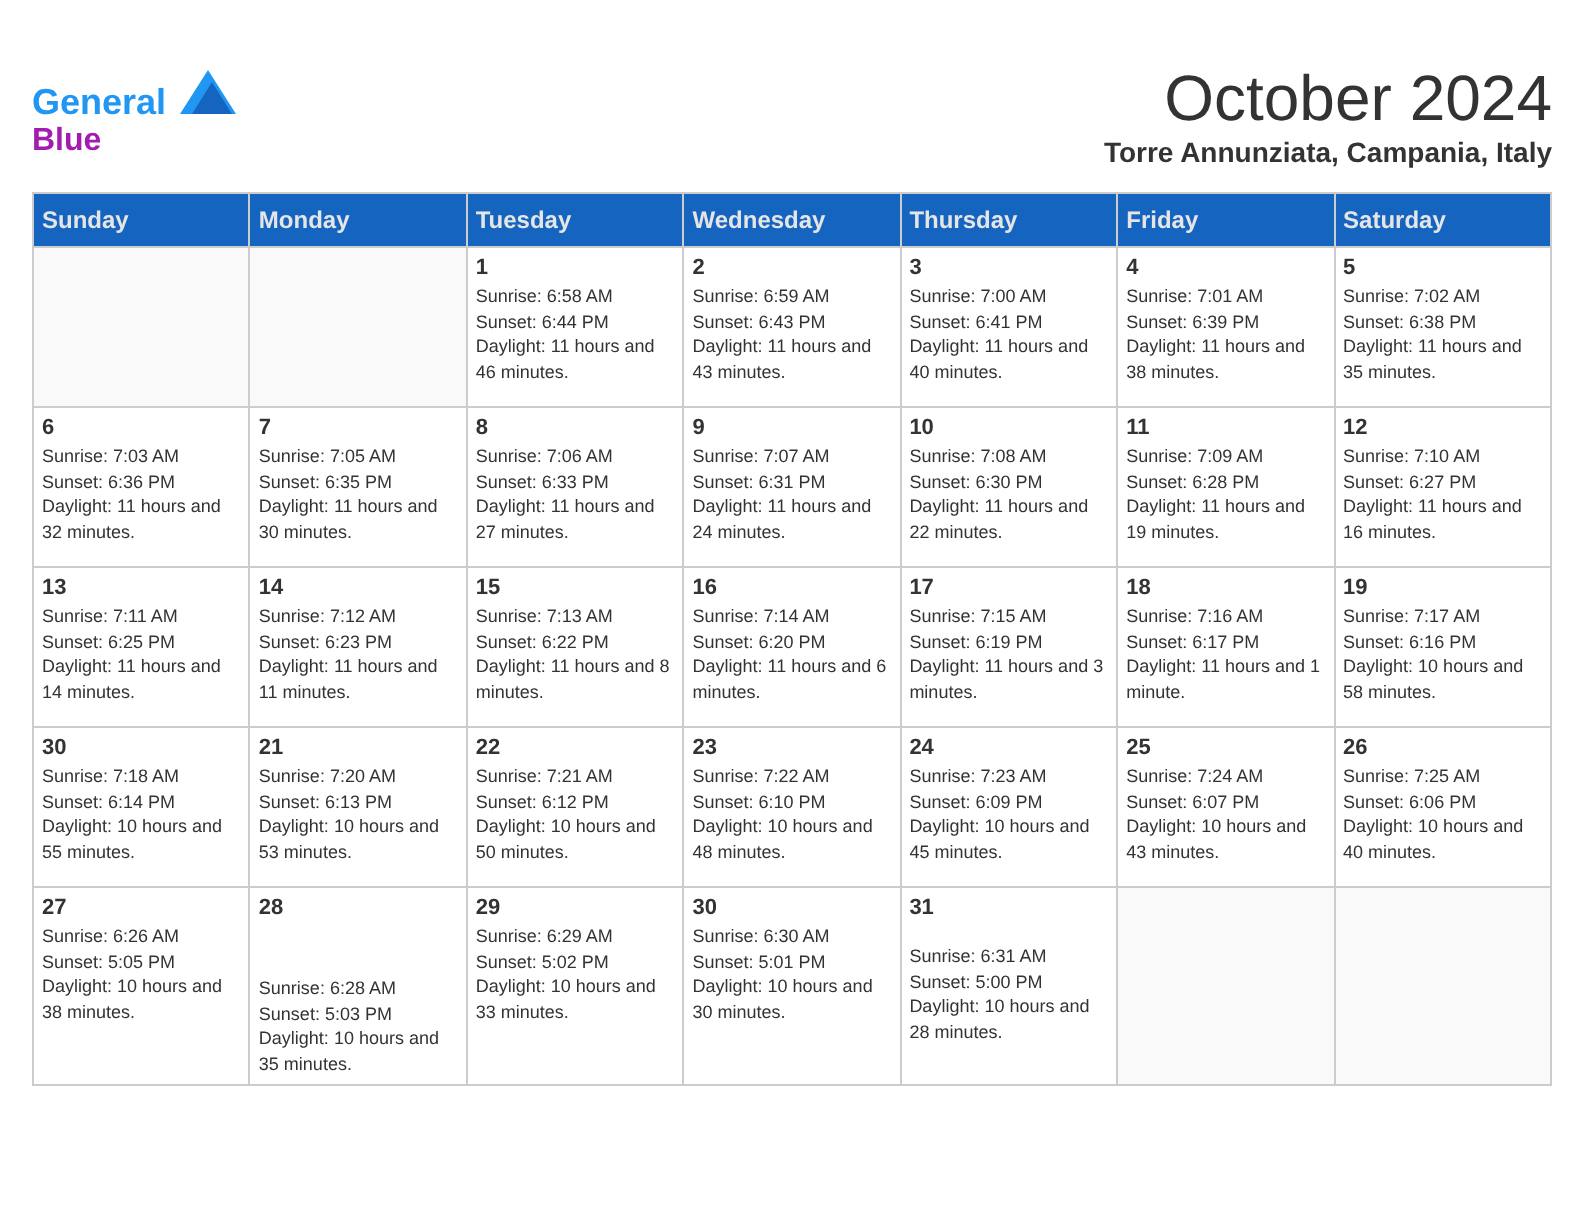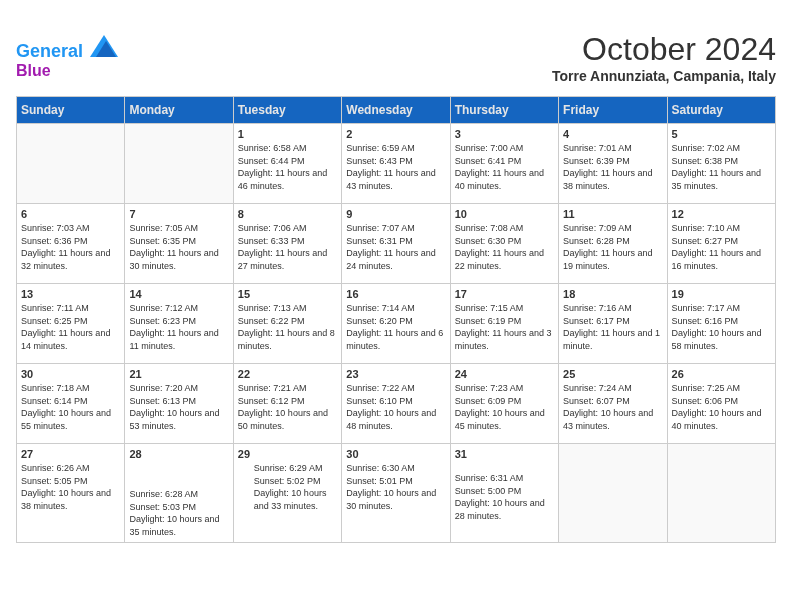--- a/index.html
+++ b/index.html
@@ -295,21 +295,21 @@
 Daylight: 10 hours and 38 minutes.</div>
         </td>
         <td>
           <span class="day-num">28</span>
           <div class="cell-text" style="white-space: pre-line; margin-top: 28px;">Sunrise: 6:28 AM
 Sunset: 5:03 PM
 Daylight: 10 hours and 35 minutes.</div>
         </td>
         <td>
           <span class="day-num">29</span>
-          <div class="cell-text" style="white-space: pre-line; margin-left: 16px;">Sunrise: 6:29 AM
+          <div class="cell-text" style="white-space: pre-line;">Sunrise: 6:29 AM
 Sunset: 5:02 PM
 Daylight: 10 hours and 33 minutes.</div>
         </td>
         <td>
           <span class="day-num">30</span>
           <div class="cell-text" style="white-space: pre-line;">Sunrise: 6:30 AM
 Sunset: 5:01 PM
 Daylight: 10 hours and 30 minutes.</div>
         </td>
         <td>

